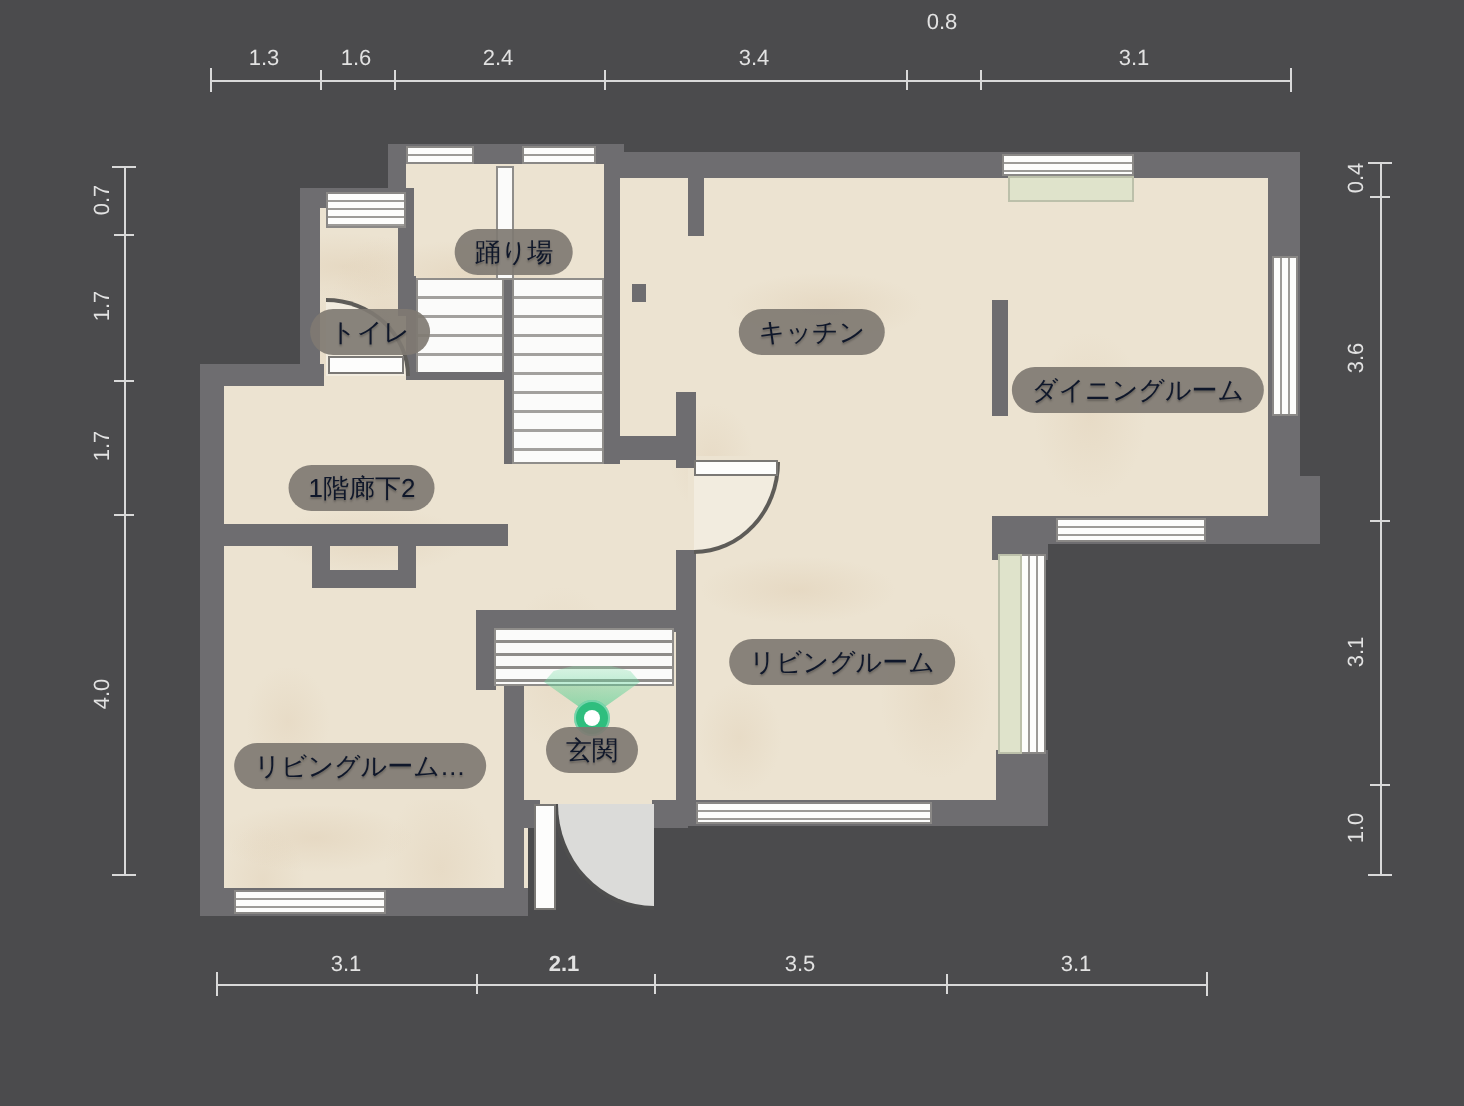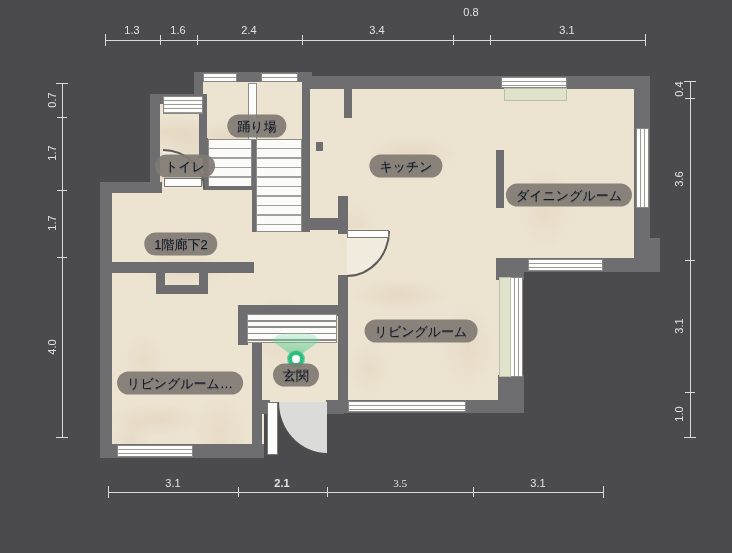--- a/index.html
+++ b/index.html
@@ -136,21 +136,21 @@
   <span class="dim-label" style="left:567px;top:30px;">3.1</span>
 
   <div class="dim-line" style="left:108px;top:492px;width:495px;height:1px;"></div>
   <div class="tick" style="left:108px;top:486px;width:1px;height:12px;"></div>
   <div class="tick" style="left:238px;top:487px;width:1px;height:10px;"></div>
   <div class="tick" style="left:327px;top:487px;width:1px;height:10px;"></div>
   <div class="tick" style="left:473px;top:487px;width:1px;height:10px;"></div>
   <div class="tick" style="left:603px;top:486px;width:1px;height:12px;"></div>
   <span class="dim-label" style="left:173px;top:483px;">3.1</span>
   <span class="dim-label" style="left:282px;top:483px;font-weight:bold;">2.1</span>
-  <span class="dim-label" style="left:400px;top:483px;font-family:Liberation Serif, serif;">3.5</span>
+  <span class="dim-label" style="left:400px;top:483px;">3.5</span>
   <span class="dim-label" style="left:538px;top:483px;">3.1</span>
 
   <div class="dim-line" style="left:62px;top:83px;width:1px;height:354px;"></div>
   <div class="tick" style="left:56px;top:83px;width:12px;height:1px;"></div>
   <div class="tick" style="left:57px;top:117px;width:10px;height:1px;"></div>
   <div class="tick" style="left:57px;top:190px;width:10px;height:1px;"></div>
   <div class="tick" style="left:57px;top:257px;width:10px;height:1px;"></div>
   <div class="tick" style="left:56px;top:437px;width:12px;height:1px;"></div>
   <span class="dim-label rot" style="left:52px;top:100px;">0.7</span>
   <span class="dim-label rot" style="left:52px;top:153px;">1.7</span>

